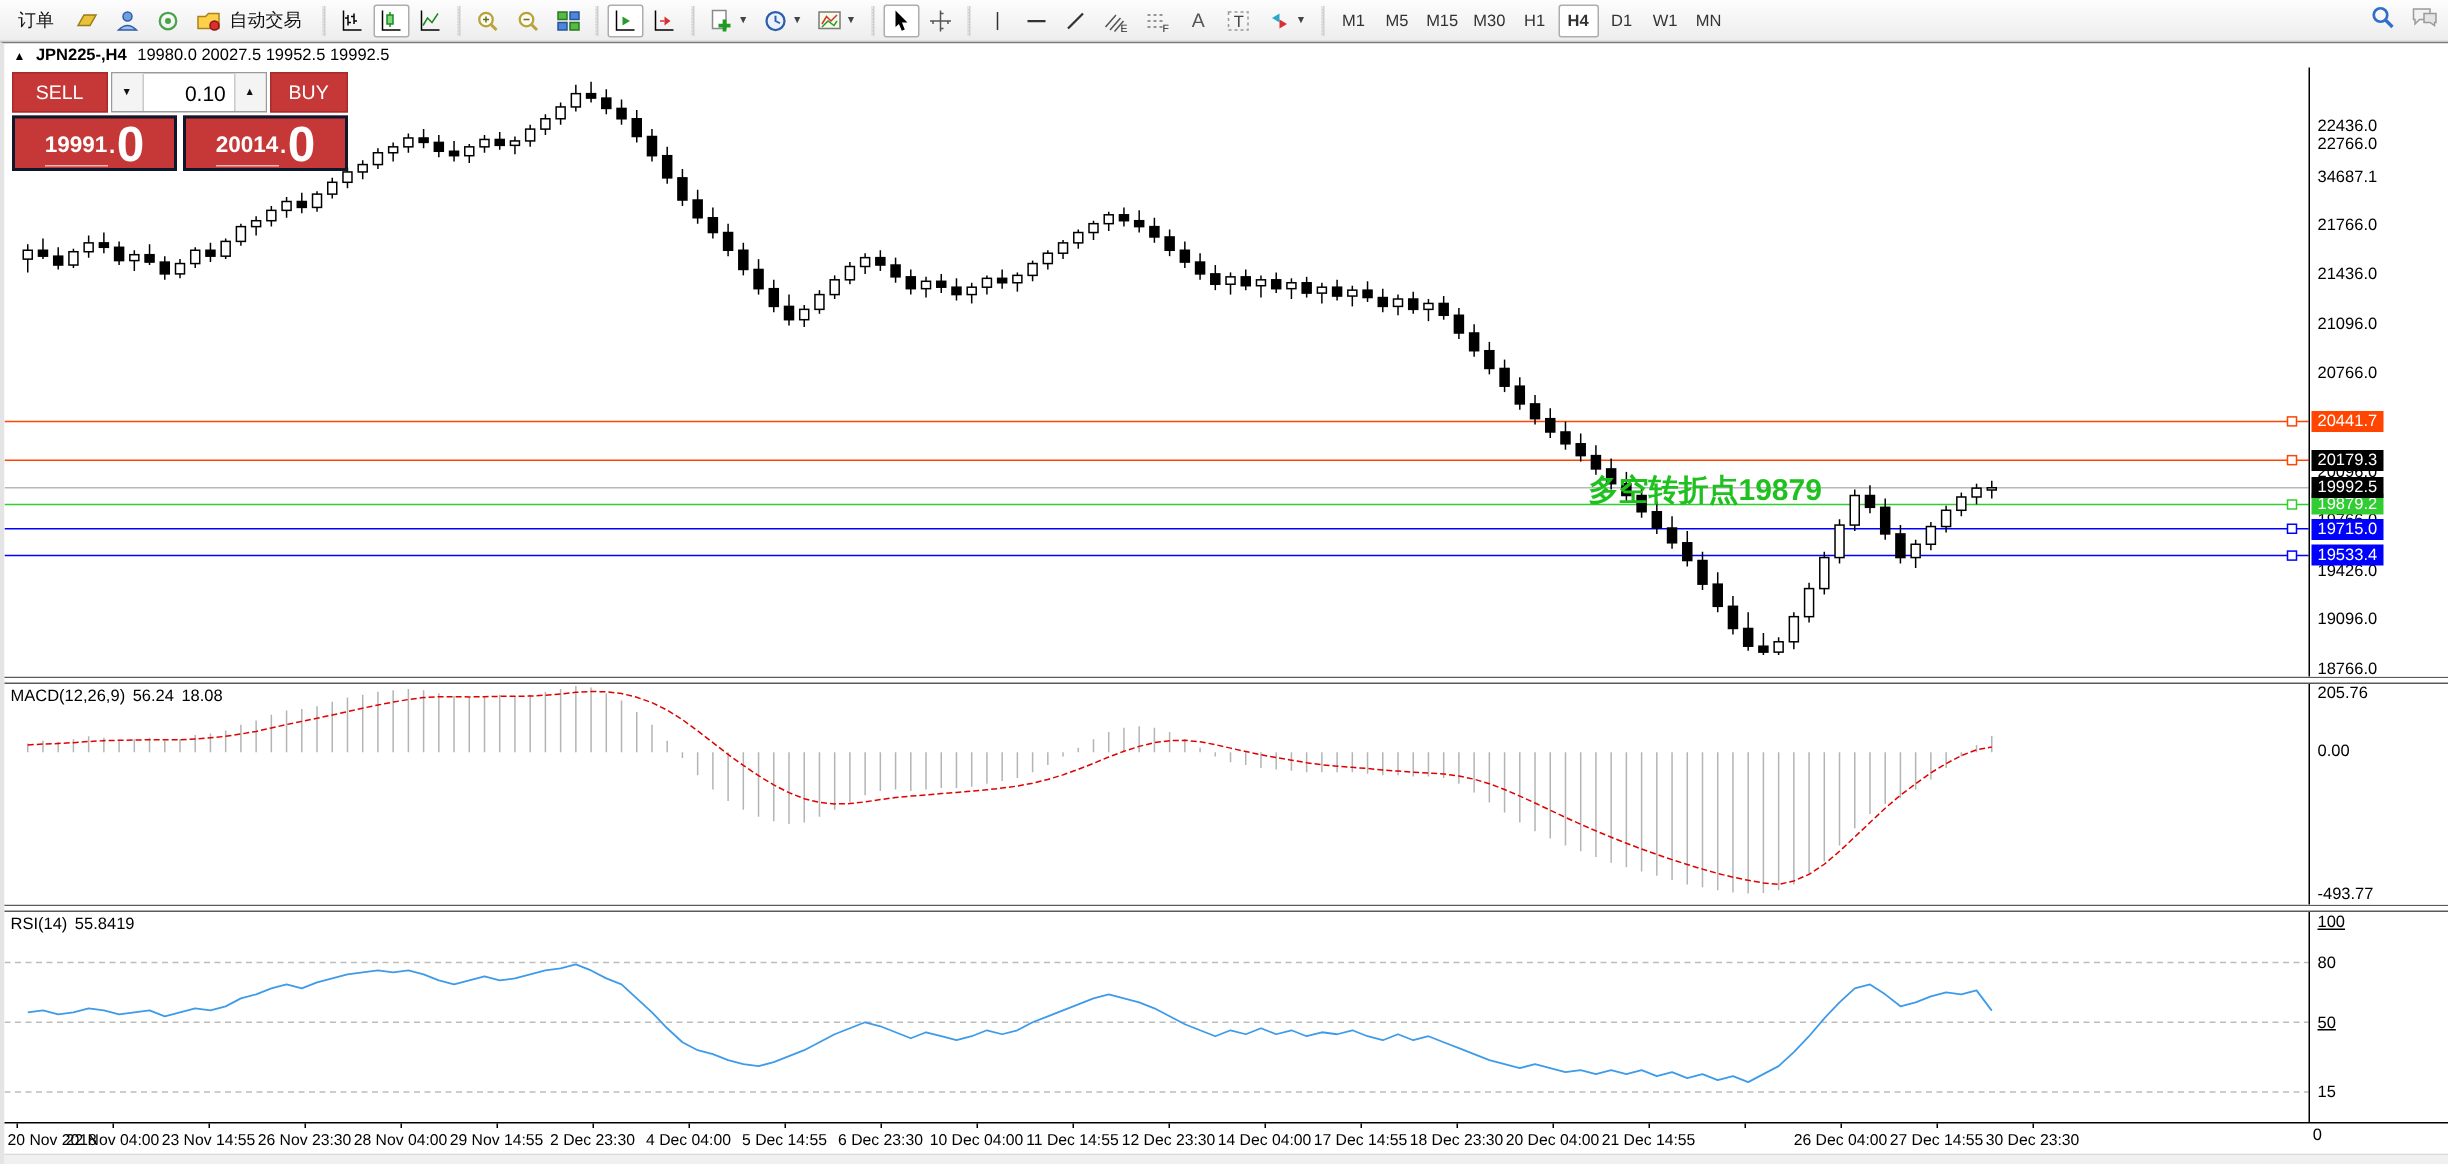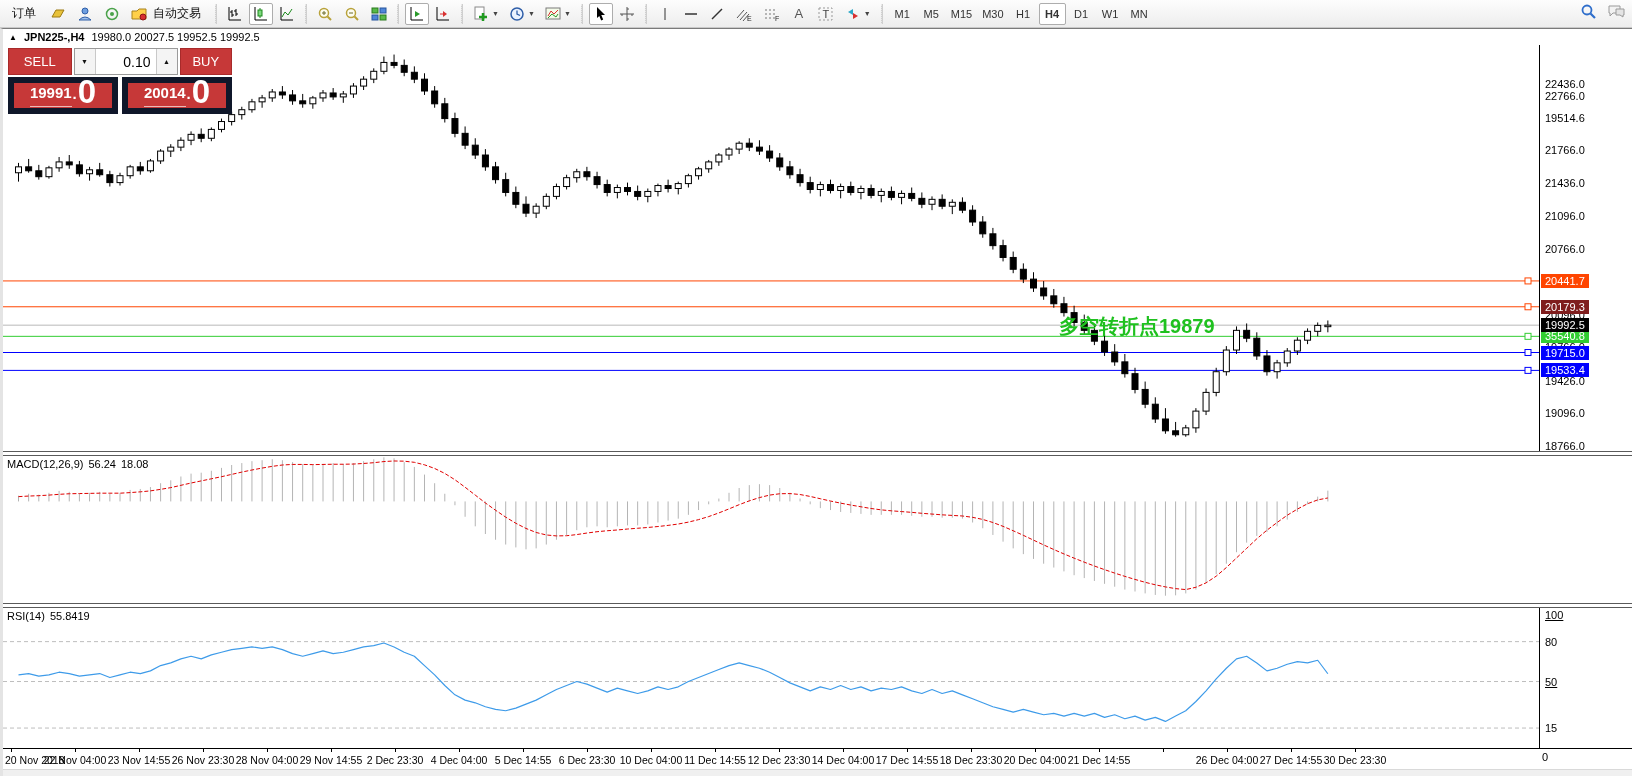--- a/index.html
+++ b/index.html
@@ -42,21 +42,21 @@
   .tp-row1{display:flex;height:27px;}
   .btn-sell,.btn-buy{background:#c63838;border:1px solid #a82a2a;color:#fff;font-size:13px;display:flex;align-items:center;justify-content:center;}
   .btn-sell{width:67px;}
   .btn-buy{width:55px;}
   .vol-box{display:flex;margin:0 2px;border:1px solid #9a9a9a;background:#fff;}
   .spin{width:20px;display:flex;align-items:center;justify-content:center;font-size:7px;color:#111;background:#f4f4f4;}
   .spin.dn{border-right:1px solid #c9c9c9;}
   .spin.up{border-left:1px solid #c9c9c9;}
   .vol-val{width:55px;display:flex;align-items:center;justify-content:flex-end;padding-right:5px;font-size:14px;color:#000;}
   .tp-row2{display:flex;gap:4px;margin-top:2px;height:37px;}
-  .px-box{flex:1;background:#c63838;border:6px solid #0f172a;color:#fff;display:flex;align-items:flex-end;justify-content:center;padding-bottom:1px;}
+  .px-box{flex:1;background:#c63838;border:2px solid #0f172a;color:#fff;display:flex;align-items:flex-end;justify-content:center;padding-bottom:1px;}
   .px-small{font-size:15px;font-weight:bold;line-height:26px;border-bottom:1px solid rgba(255,255,255,.65);}
   .px-dot{font-size:15px;font-weight:bold;line-height:26px;margin:0 1px;}
   .px-big{font-size:33px;font-weight:bold;line-height:30px;}
 </style>
 </head>
 <body>
 
 <div class="screen">
 
   <div class="toolbar">
@@ -526,34 +526,34 @@
           <rect x="1301.55" y="286.32751091703057" width="6" height="8.864628820960718" fill="#ffffff" stroke="#000000"></rect>
           <line x1="1314.7" y1="277.46288209606985" x2="1314.7" y2="291.2523047064532" stroke="#000000" stroke-width="1"></line>
           <rect x="1311.7" y="280.4177583697234" width="6" height="5.909752547307164" fill="#ffffff" stroke="#000000"></rect>
           <line x1="1324.8500000000001" y1="275.49296458030085" x2="1324.8500000000001" y2="287.3124696749151" stroke="#000000" stroke-width="1"></line>
           <rect x="1321.8500000000001" y="280.1715186802523" width="6" height="1.5" fill="#ffffff" stroke="#000000"></rect>
           <text x="1056" y="288" fill="#1fc11f" font-size="20" font-weight="bold" font-family="&quot;Liberation Sans&quot;,sans-serif">多空转折点19879</text>
         </svg>
       <div class="axis" id="main-axis">
           <div class="axlbl" style="top: -0.0067928px; margin-top: 44px;">22766.0</div>
           <div class="axlbl" style="top: 32.4968px;">22436.0</div>
-          <div class="axlbl" style="top: 65.9854px;">19514.6</div>
+          <div class="axlbl" style="top: 65.9854px;">34687.1</div>
           <div class="axlbl" style="top: 98.4891px;">21766.0</div>
           <div class="axlbl" style="top: 130.993px;">21436.0</div>
           <div class="axlbl" style="top: 164.481px;">21096.0</div>
           <div class="axlbl" style="top: 196.985px;">20766.0</div>
           <div class="axlbl" style="top: 229.489px;">20436.0</div>
           <div class="axlbl" style="top: 262.977px;">20096.0</div>
           <div class="axlbl" style="top: 295.481px;">19766.0</div>
           <div class="axlbl" style="top: 328.969px;">19426.0</div>
           <div class="axlbl" style="top: 361.473px;">19096.0</div>
           <div class="axlbl" style="top: 393.977px;">18766.0</div>
           <div class="axlbl box" style="top: 228.927px; background: rgb(255, 69, 0); color: rgb(255, 255, 255);">20441.7</div>
-          <div class="axlbl box" style="top: 254.772px; background: #7f1d1d; color: rgb(255, 255, 255);">20179.3</div>
-          <div class="axlbl box" style="top: 284.331px; background: rgb(50, 205, 50); color: rgb(255, 255, 255);">35540.8</div>
+          <div class="axlbl box" style="top: 254.772px; background: #000000; color: rgb(255, 255, 255);">20179.3</div>
+          <div class="axlbl box" style="top: 284.331px; background: rgb(50, 205, 50); color: rgb(255, 255, 255);">19879.2</div>
           <div class="axlbl box" style="top: 300.504px; background: rgb(0, 0, 255); color: rgb(255, 255, 255);">19715.0</div>
           <div class="axlbl box" style="top: 318.391px; background: rgb(0, 0, 255); color: rgb(255, 255, 255);">19533.4</div>
           <div class="axlbl box" style="top: 273.172px; background: rgb(0, 0, 0); color: rgb(255, 255, 255);">19992.5</div>
         </div>
 
       <div class="trade-panel">
         <div class="tp-row1">
           <div class="btn-sell">
               <span>SELL</span>
             </div>
@@ -714,20 +714,25 @@
           <line x1="1253.8" y1="45.422425032594525" x2="1253.8" y2="79.92046936114733" stroke="#b4b4b4" stroke-width="1"></line>
           <line x1="1263.95" y1="45.422425032594525" x2="1263.95" y2="76.08735332464146" stroke="#b4b4b4" stroke-width="1"></line>
           <line x1="1274.1000000000001" y1="45.422425032594525" x2="1274.1000000000001" y2="70.33767926988266" stroke="#b4b4b4" stroke-width="1"></line>
           <line x1="1284.25" y1="45.422425032594525" x2="1284.25" y2="63.62972620599739" stroke="#b4b4b4" stroke-width="1"></line>
           <line x1="1294.4" y1="45.422425032594525" x2="1294.4" y2="55.96349413298566" stroke="#b4b4b4" stroke-width="1"></line>
           <line x1="1304.55" y1="45.422425032594525" x2="1304.55" y2="48.297262059973924" stroke="#b4b4b4" stroke-width="1"></line>
           <line x1="1314.7" y1="45.422425032594525" x2="1314.7" y2="40.63102998696219" stroke="#b4b4b4" stroke-width="1"></line>
           <line x1="1324.8500000000001" y1="45.422425032594525" x2="1324.8500000000001" y2="34.643702737940025" stroke="#b4b4b4" stroke-width="1"></line>
           <polyline points="15.5,40.63102998696219 25.65,40.056062581486316 35.8,39.67275097783572 45.95,39.097783572359845 56.1,38.33116036505867 66.25,37.75619295958279 76.4,37.5645371577575 86.55,37.3728813559322 96.7,37.18122555410691 106.85000000000001,37.18122555410691 117,37.18122555410691 127.15,36.60625814863103 137.3,35.839634941329855 147.45000000000002,34.88135593220339 157.6,33.34810951760104 167.75,31.6232073011734 177.9,29.32333767926988 188.05,27.02346805736636 198.20000000000002,24.915254237288135 208.35,22.807040417209908 218.5,20.69882659713168 228.65,18.398956975228163 238.8,16.09908735332464 248.95000000000002,13.990873533246415 259.1,12.074315514993481 269.25,10.34941329856584 279.40000000000003,9.007822685788787 289.55,8.432855280312907 299.7,8.432855280312907 309.85,8.6245110821382 320,8.432855280312907 330.15000000000003,8.241199478487614 340.3,8.241199478487614 350.45,8.04954367666232 360.6,7.474576271186441 370.75,6.707953063885268 380.90000000000003,5.558018252933508 391.05,4.983050847457627 401.2,5.17470664928292 411.35,6.32464146023468 421.5,8.816166883963493 431.65000000000003,12.457627118644067 441.8,17.440677966101696 451.95,23.765319426336376 462.1,31.239895697522815 472.25,39.097783572359845 482.40000000000003,46.95567144719687 492.55,54.238591916558015 502.70000000000005,61.13820078226858 512.85,67.27118644067797 523,72.44589308996089 533.15,76.47066492829205 543.3000000000001,78.96219035202085 553.45,79.92046936114733 563.6,79.72881355932203 573.75,78.57887874837027 583.9,77.04563233376793 594.0500000000001,75.70404172099089 604.2,74.7457627118644 614.35,73.97913950456324 624.5,73.02086049543676 634.65,72.2542372881356 644.8000000000001,71.48761408083442 654.95,70.52933507170795 665.1,69.3794002607562 675.25,68.03780964797915 685.4,66.1212516297262 695.5500000000001,63.62972620599739 705.7,60.5632333767927 715.85,56.92177314211213 726,52.89700130378097 736.15,48.68057366362451 746.3000000000001,44.847457627118644 756.45,41.58930899608866 766.6,39.097783572359845 776.75,37.75619295958279 786.9,37.5645371577575 797.0500000000001,38.52281616688396 807.2,40.4393741851369 817.35,42.73924380704042 827.5,45.039113428943935 837.65,47.14732724902216 847.8000000000001,49.0638852672751 857.95,50.78878748370274 868.1,52.51368970013038 878.25,53.85528031290743 888.4,54.813559322033896 898.5500000000001,55.58018252933507 908.7,56.34680573663624 918.85,57.30508474576271 929,58.071707953063886 939.15,58.83833116036506 949.3000000000001,59.41329856584093 959.45,59.98826597131682 969.6,61.329856584093875 979.75,63.438070404172095 989.9000000000001,66.5045632333768 1000.0500000000001,70.33767926988266 1010.2,74.7457627118644 1020.35,79.34550195567144 1030.5,84.13689700130378 1040.65,88.92829204693612 1050.8,93.52803129074316 1060.95,97.9361147327249 1071.1000000000001,102.15254237288136 1081.25,106.17731421121252 1091.4,110.01043024771838 1101.55,113.65189048239895 1111.7,117.10169491525424 1121.8500000000001,120.35984354628422 1132,123.42633637548892 1142.15,126.30117340286833 1152.3,128.79269882659713 1162.45,130.90091264667535 1172.6000000000001,132.625814863103 1182.75,133.58409387222946 1192.9,131.28422425032596 1203.05,126.87614080834419 1213.2,120.16818774445892 1223.3500000000001,111.54367666232073 1233.5,101.96088657105605 1243.65,92.3780964797914 1253.8,82.79530638852673 1263.95,74.17079530638853 1274.1000000000001,66.5045632333768 1284.25,59.22164276401565 1294.4,53.08865710560626 1304.55,47.72229465449805 1314.7,43.88917861799218 1324.8500000000001,41.95728813559322" fill="none" stroke="#e00000" stroke-width="1" stroke-dasharray="4 2"></polyline>
         </svg>
+      <div class="axis" id="macd-axis">
+          <div class="axlbl" style="top: -1.01267px;">205.76</div>
+          <div class="axlbl" style="top: 38.4224px;">0.00</div>
+          <div class="axlbl" style="top: 133.056px;">-493.77</div>
+        </div>
       <div class="pane-label">
         <span>MACD(12,26,9)</span>
         <span>56.24</span>
         <span>18.08</span>
       </div>
     </div>
 
     <div class="splitter"></div>
 
     <div class="pane" id="rsi-pane" style="height:140px;">

